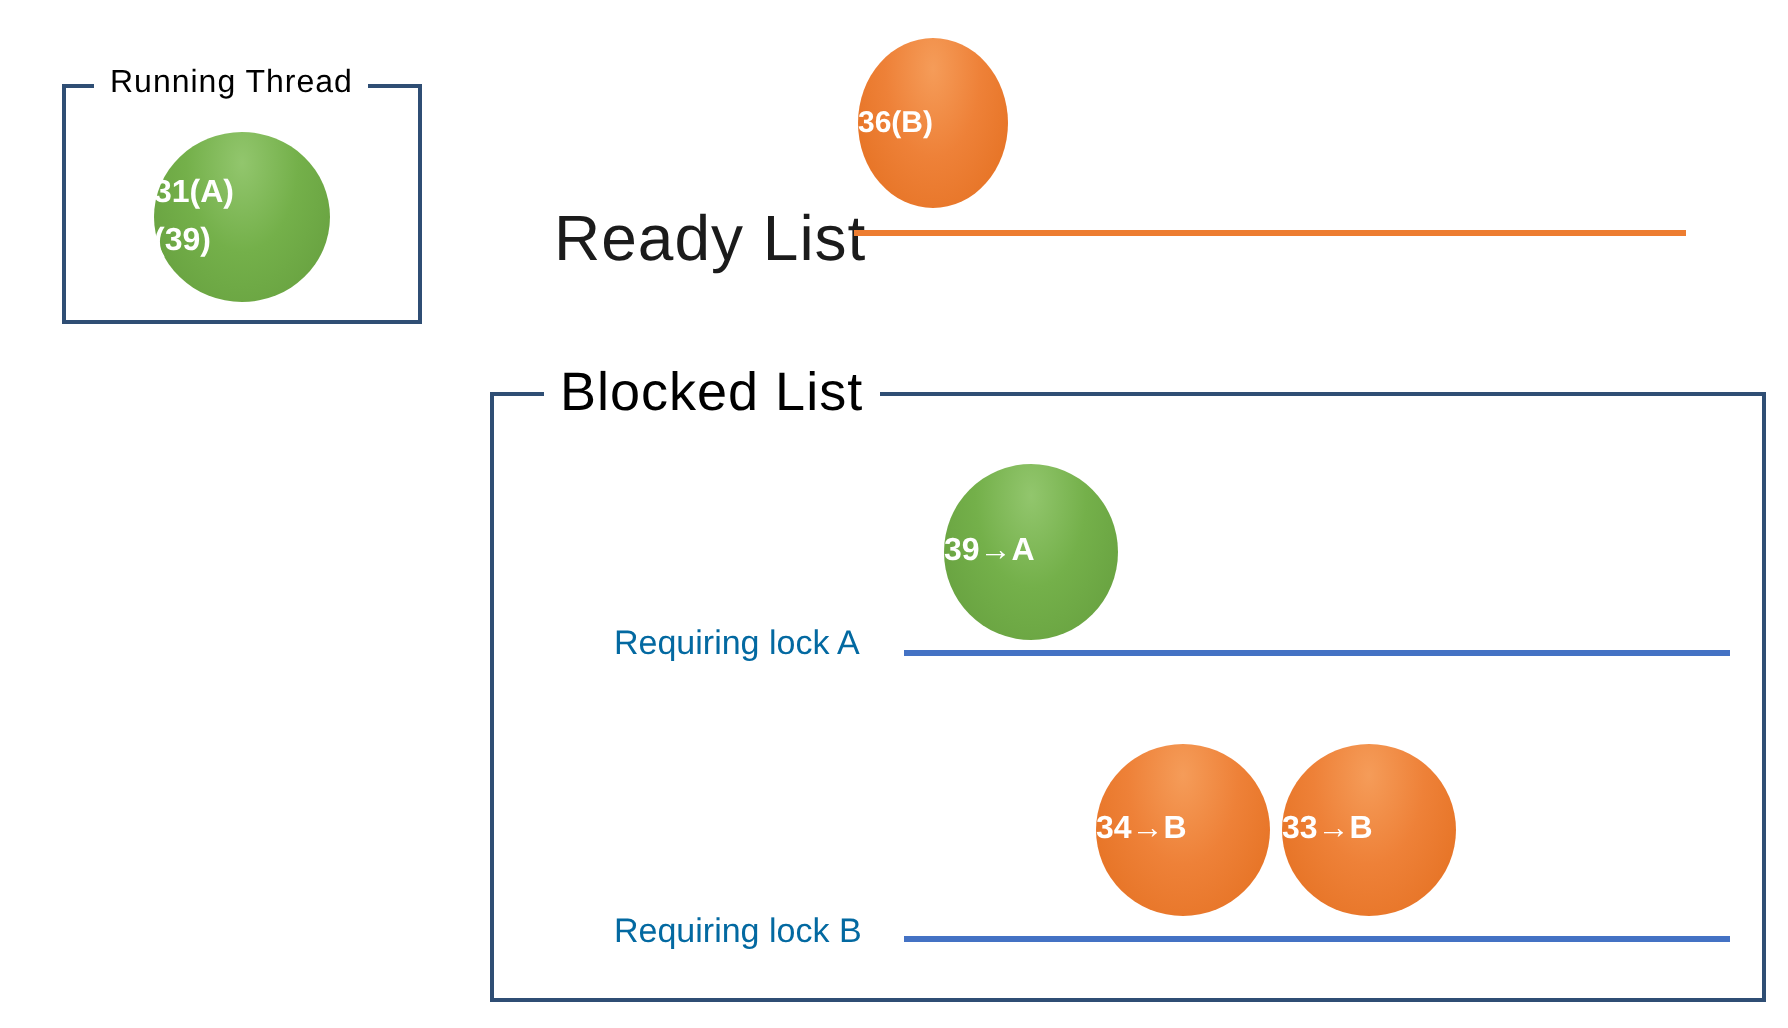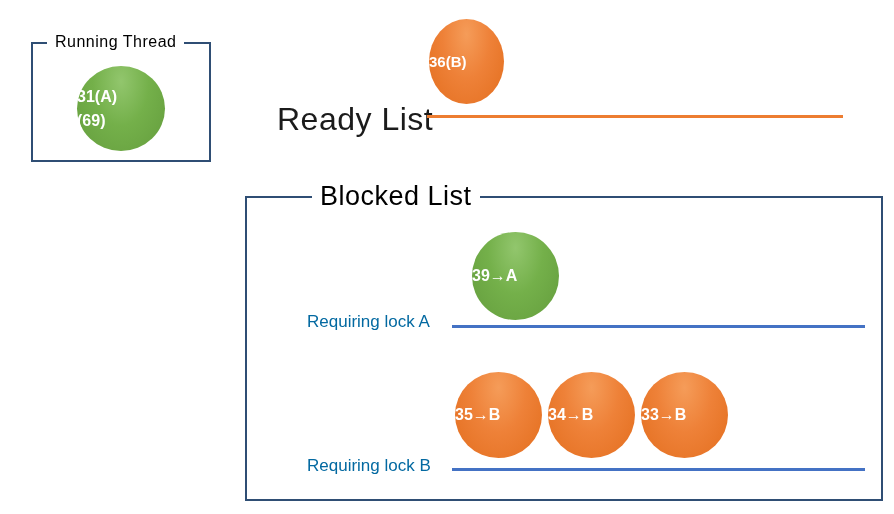--- a/index.html
+++ b/index.html
@@ -20,21 +20,21 @@
   }
   .group-label {
     position: absolute;
     background: #ffffff;
     color: #000000;
     padding: 0 8px;
     white-space: nowrap;
     letter-spacing: 0.5px;
   }
   .group-label.small { font-size: 16px; line-height: 20px; }
-  .group-label.big   { font-size: 27px; line-height: 32px; font-weight: 400; margin-left: 40px; }
+  .group-label.big   { font-size: 27px; line-height: 32px; font-weight: 400; }
   
   .section-label {
     position: absolute;
     color: #1b1b1b;
     font-size: 32px;
     line-height: 32px;
     white-space: nowrap;
     letter-spacing: 0.5px;
   }
   
@@ -72,41 +72,38 @@
 </style>
 </head>
 <body>
 
 <div class="canvas">
 
   <div class="group-box" style="left:31px; top:42px; width:180px; height:120px;"></div>
   <div class="group-label small" style="left:47px; top:32px;">Running Thread</div>
   <div class="circle green" style="left:77px; top:66px; width:88px; height:85px;">
     <span>31(A)</span>
-    <span>(69)</span>
+    <span>(39)</span>
   </div>
 
   <div class="section-label" style="left:277px; top:103px;">Ready List</div>
   <div class="hline orange" style="left:427px; top:115px; width:416px;"></div>
   <div class="circle orange" style="left:429px; top:19px; width:75px; height:85px; font-size:15px;">
     <span>36(B)</span>
   </div>
 
   <div class="group-box" style="left:245px; top:196px; width:638px; height:305px;"></div>
   <div class="group-label big" style="left:272px; top:180px;">Blocked List</div>
 
   <div class="circle green" style="left:472px; top:232px; width:87px; height:88px;">
     <span>39→A</span>
   </div>
   <div class="queue-label" style="left:307px; top:312px;">Requiring lock A</div>
   <div class="hline blue" style="left:452px; top:325px; width:413px;"></div>
 
-  <div class="circle orange" style="left:455px; top:372px; width:87px; height:86px;">
-    <span>35→B</span>
-  </div>
   <div class="circle orange" style="left:548px; top:372px; width:87px; height:86px;">
     <span>34→B</span>
   </div>
   <div class="circle orange" style="left:641px; top:372px; width:87px; height:86px;">
     <span>33→B</span>
   </div>
   <div class="queue-label" style="left:307px; top:456px;">Requiring lock B</div>
   <div class="hline blue" style="left:452px; top:468px; width:413px;"></div>
 
 </div>

